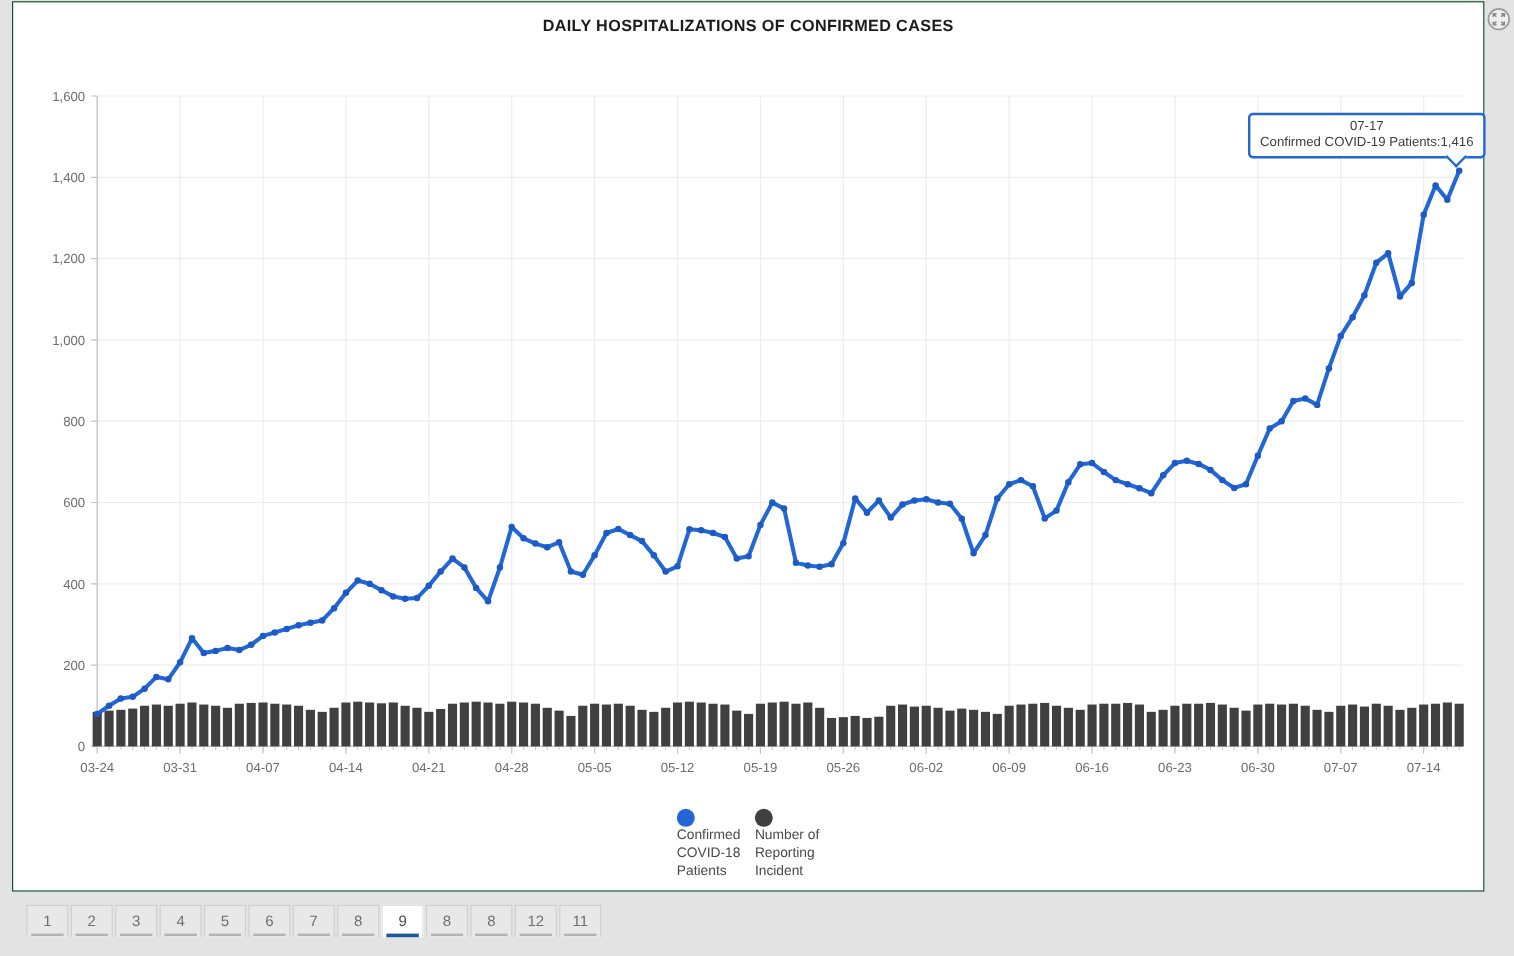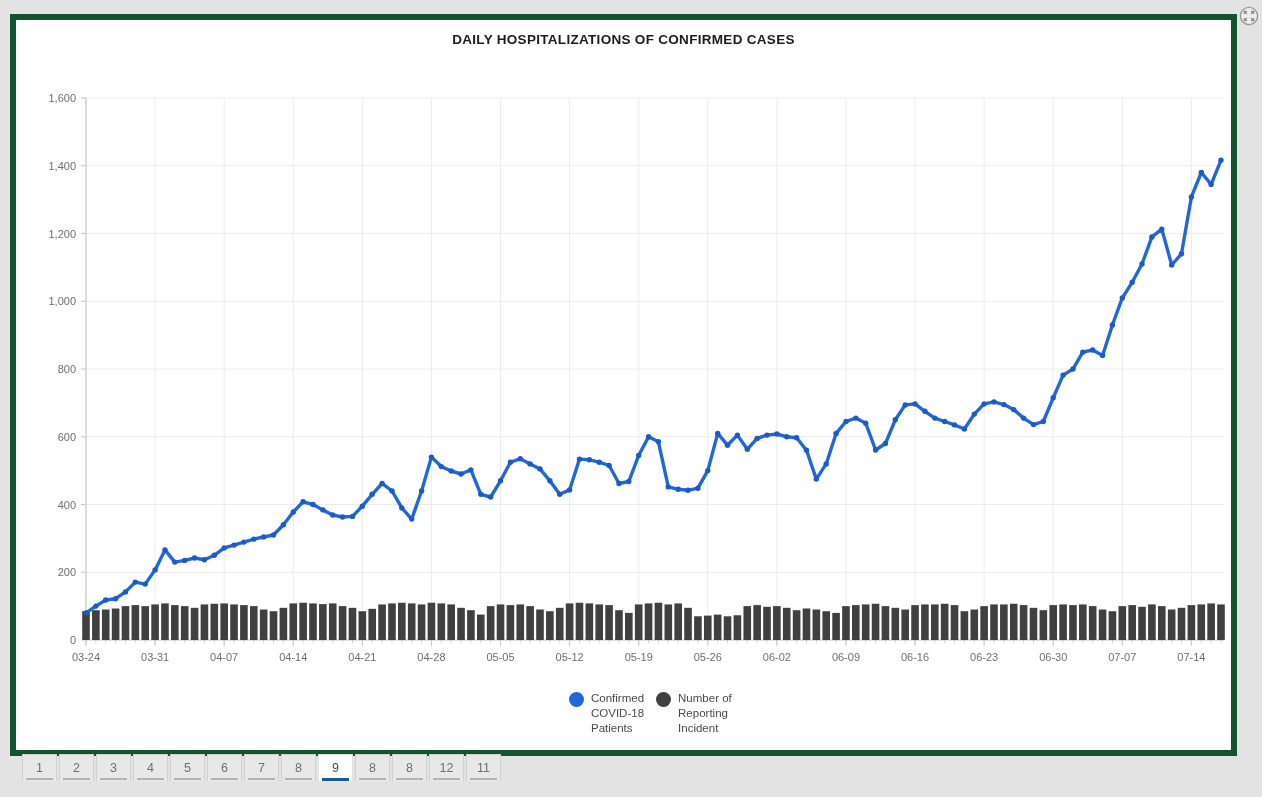--- a/index.html
+++ b/index.html
@@ -4,24 +4,24 @@
 <style>
   html,body{margin:0;padding:0;}
   body{
     width:1262px;height:797px;
     background:#e3e3e3;
     font-family:"Liberation Sans", sans-serif;
     position:relative;
     overflow:hidden;
   }
   .card{
-    position:absolute;left:10px;top:14px;
+    position:absolute;left:10px;top:1px;
     width:1227px;height:742px;
     background:#ffffff;
-    border:6px solid #14532d;
+    border:1px solid #14532d;
     box-sizing:border-box;
   }
   .chart-title{
     position:absolute;left:0;top:12px;width:100%;
     text-align:center;font-size:13.5px;font-weight:700;color:#1c1c1c;
     letter-spacing:.3px;
   }
   .chart-subtitle{
     position:absolute;left:0;top:33px;width:100%;
     text-align:center;font-size:13.5px;font-weight:700;color:#1c1c1c;
@@ -39,21 +39,21 @@
   .tooltip .tail{
     position:absolute;right:16px;bottom:-7px;width:11px;height:11px;
     background:#fff;transform:rotate(45deg);
     border-right:2px solid #2267d6;border-bottom:2px solid #2267d6;
   }
   
   .legend{
     position:absolute;left:553px;top:671px;
     display:flex;align-items:flex-start;
   }
-  .legend-item{display:flex;align-items:flex-start;margin-right:12px;}
+  .legend-item{display:flex;align-items:flex-start;margin-right:12px;flex-direction:column;}
   .legend-dot{width:15px;height:15px;border-radius:50%;margin-right:7px;flex:none;margin-top:1px;}
   .legend-text{font-size:11.5px;color:#4a4a4a;line-height:15px;}
   
   .pagination{
     position:absolute;left:22px;top:754px;
     display:flex;
   }
   .page-btn{
     width:35px;height:27px;margin-right:2px;
     background:#e8e8e8;border:1px solid #d0d0d0;border-bottom:none;
@@ -502,20 +502,25 @@
       <circle cx="1135.9" cy="216.9" r="2.7" fill="#1d5ac6"></circle>
       <circle cx="1145.8" cy="209.1" r="2.7" fill="#1d5ac6"></circle>
       <circle cx="1155.7" cy="245.0" r="2.7" fill="#1d5ac6"></circle>
       <circle cx="1165.5" cy="233.8" r="2.7" fill="#1d5ac6"></circle>
       <circle cx="1175.4" cy="176.9" r="2.7" fill="#1d5ac6"></circle>
       <circle cx="1185.3" cy="152.5" r="2.7" fill="#1d5ac6"></circle>
       <circle cx="1195.1" cy="164.4" r="2.7" fill="#1d5ac6"></circle>
       <circle cx="1205.0" cy="140.3" r="2.7" fill="#1d5ac6"></circle>
     </svg>
 
+  <div class="tooltip">
+    <div class="tt-date">07-17</div>
+    <div class="tt-line"><span>Confirmed COVID-19 Patients:</span><span>1,416</span></div>
+    <div class="tail"></div>
+  </div>
 
   <div class="legend">
     <div class="legend-item">
       <span class="legend-dot" style="background:#2267d6"></span>
       <span class="legend-text">
         <div>Confirmed</div>
         <div>COVID-18</div>
         <div>Patients</div>
       </span>
     </div>

